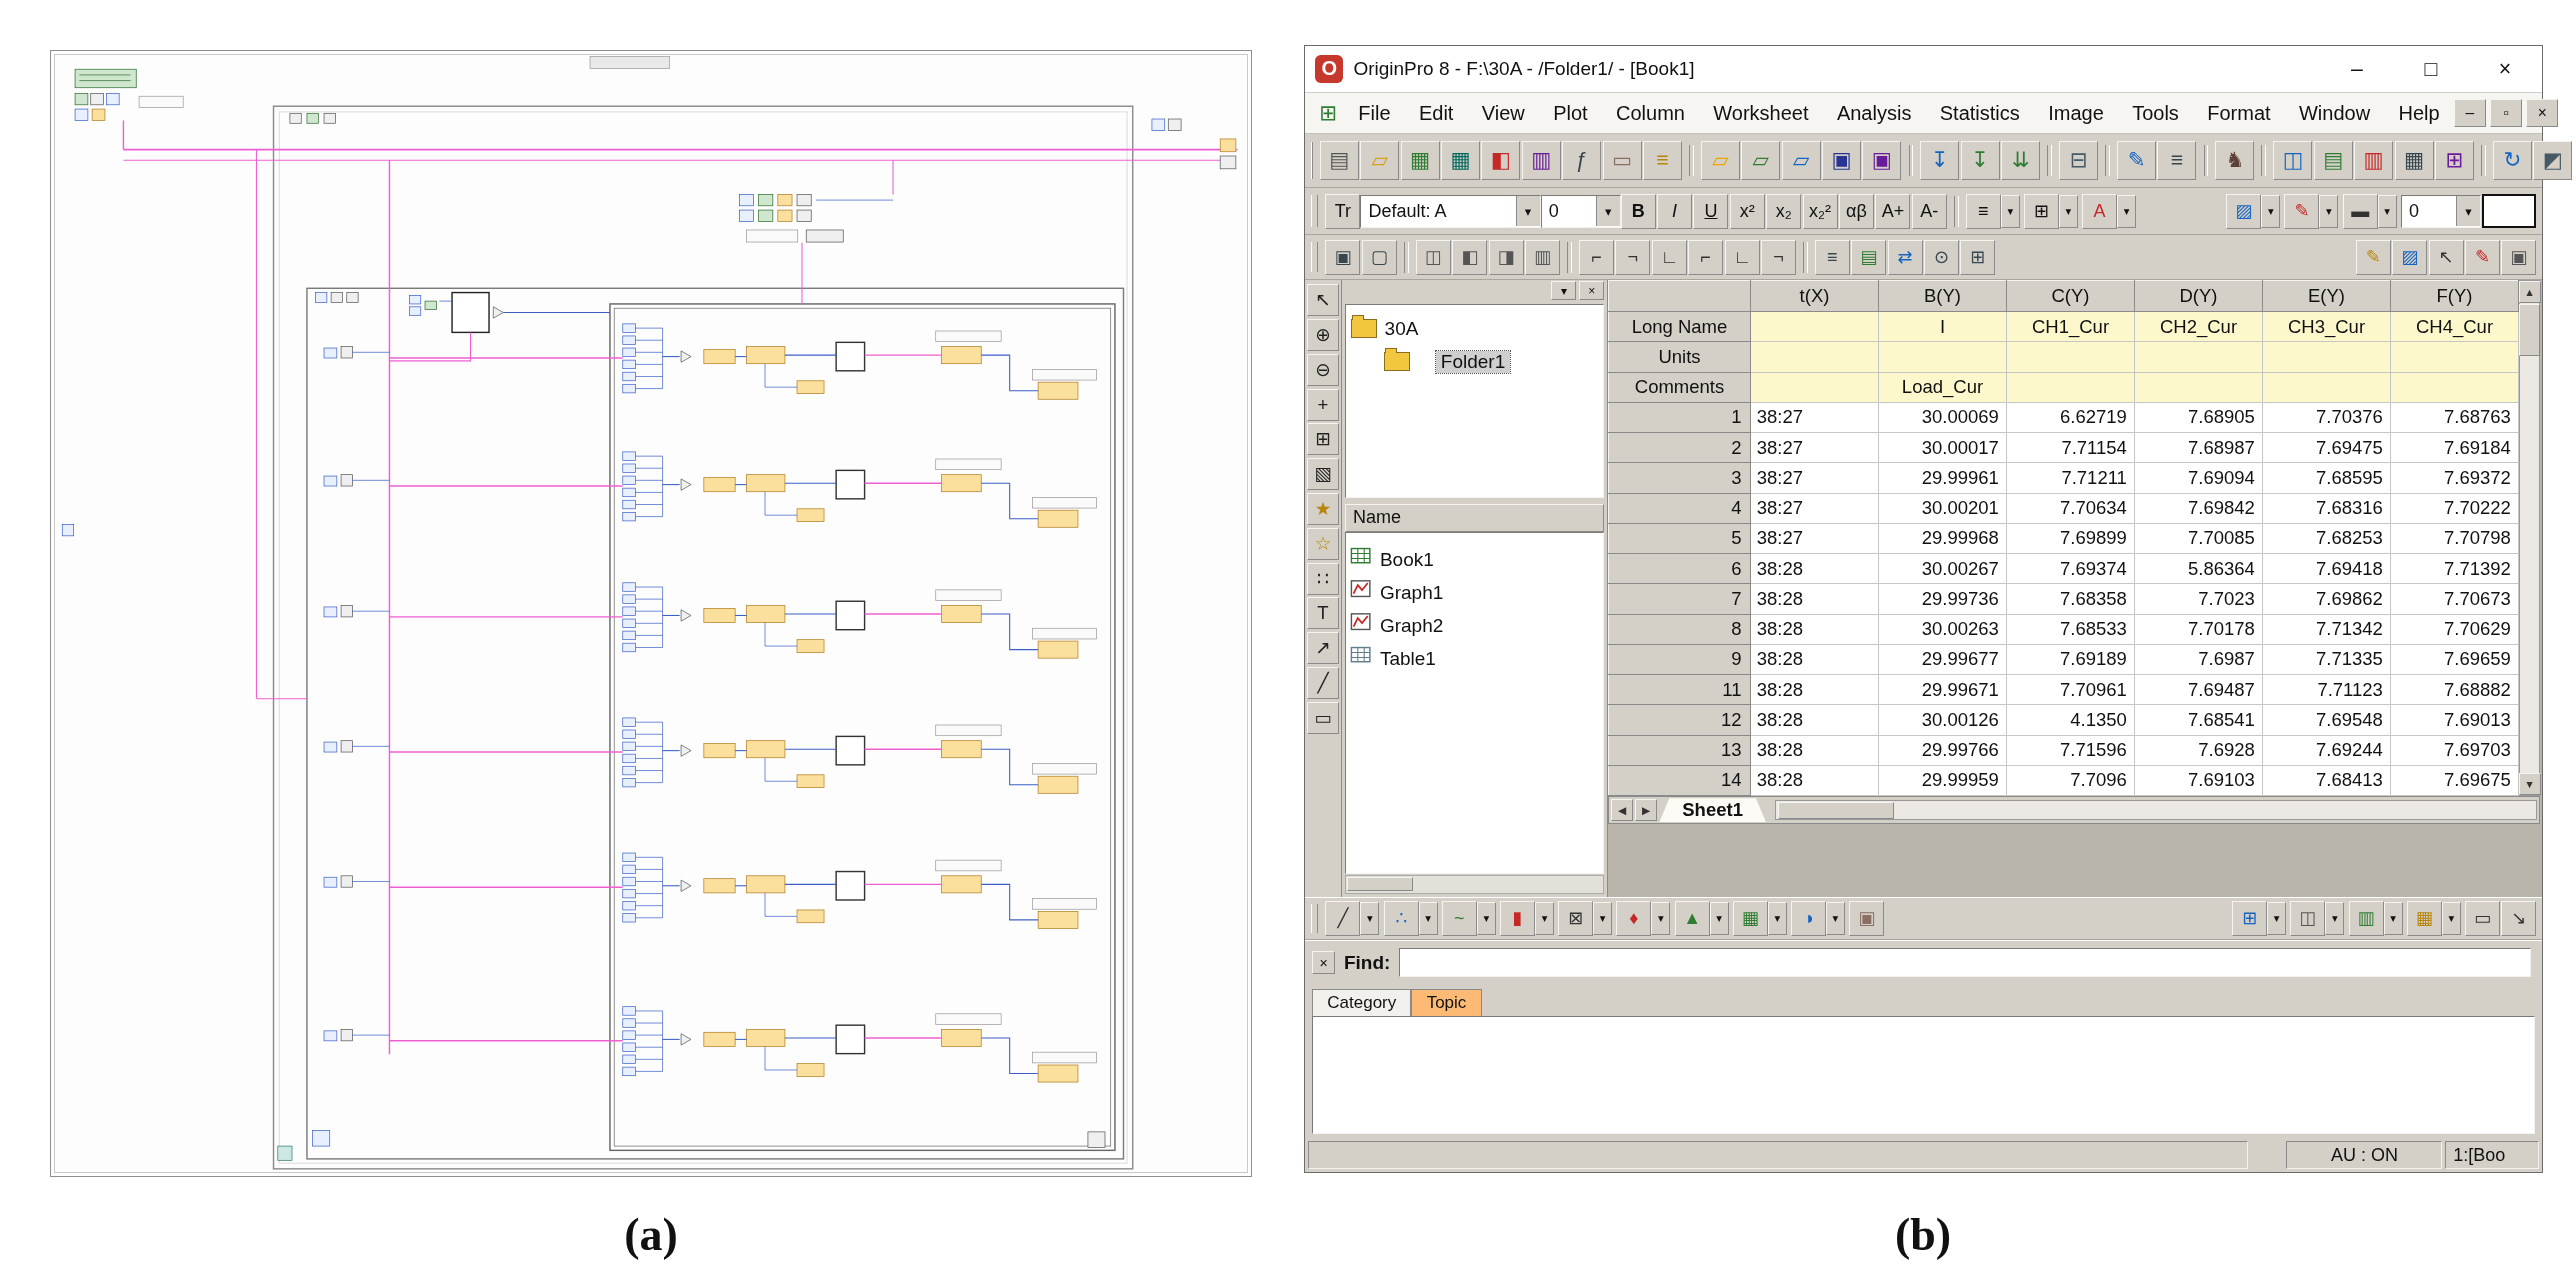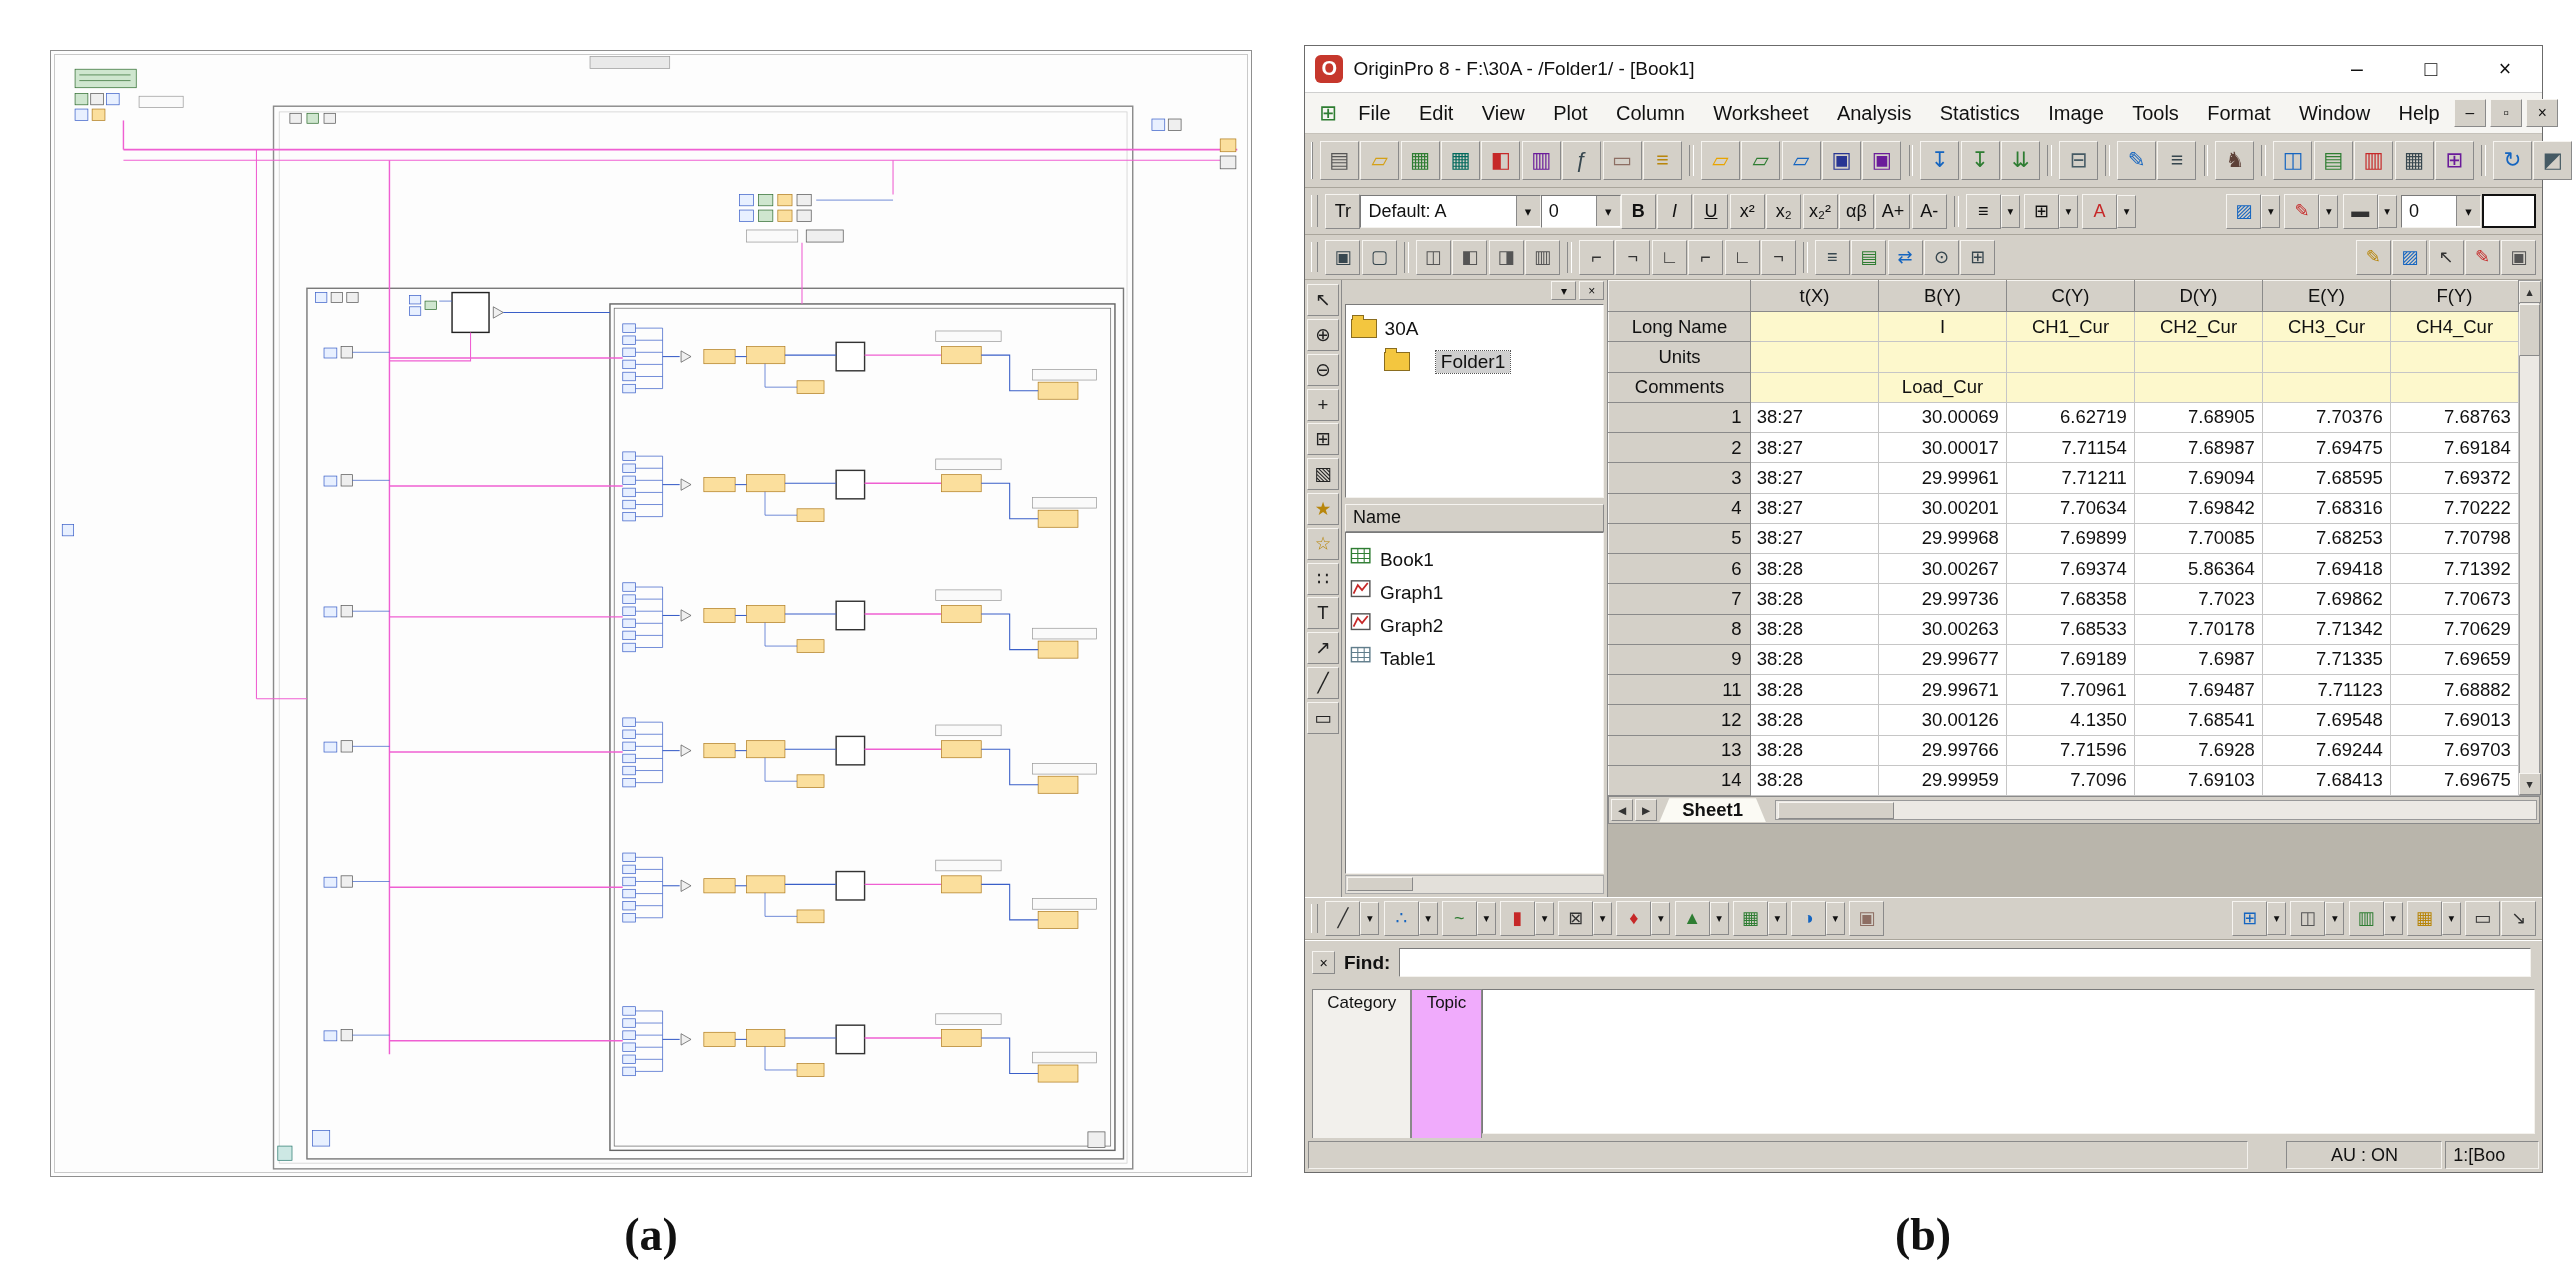--- a/index.html
+++ b/index.html
@@ -110,23 +110,23 @@
   .h-thumb{position:absolute;left:1.4px;top:0.7px;width:114px;height:15.6px;}
   .ws-filler{flex:1;}
 
   .find-bar{height:44px;flex:0 0 auto;display:flex;align-items:center;background:#d4d0c8;
             padding:0 7.1px;gap:8.5px;border-top:0.7px solid #fff;}
   .mini-x{width:21.3px;height:21.3px;display:flex;align-items:center;justify-content:center;font-size:14.2px;}
   .find-label{font-weight:bold;font-size:19px;}
   .find-input{flex:1;height:27px;background:#fff;border:0.7px solid;
               border-color:#7a7a7a #f4f2ee #f4f2ee #7a7a7a;font-size:18.5px;padding:0 7.1px;margin-right:4.3px;
               font-family:inherit;}
-  .help-area{height:149px;flex:0 0 auto;background:#d4d0c8;padding:4.3px 7.1px 0;display:flex;}
+  .help-area{height:149px;flex:0 0 auto;background:#d4d0c8;padding:4.3px 7.1px 0;display:flex;flex-direction:column;}
   .help-tabs{display:flex;}
-  .htab{padding:2.8px 14.2px;font-size:17px;border:0.7px solid #8a8a8a;border-bottom:none;background:#f0abfc;}
+  .htab{padding:2.8px 14.2px;font-size:17px;border:0.7px solid #8a8a8a;border-bottom:none;background:#fdba74;}
   .htab.active{background:#f2f0ec;}
   .help-body{flex:1;margin-bottom:4.3px;}
 
   .status-bar{height:28.4px;flex:0 0 auto;display:flex;gap:2.8px;background:#d4d0c8;padding:2.8px;box-sizing:content-box;}
   .st-panel{border:0.7px solid;border-color:#8a8a8a #f4f2ee #f4f2ee #8a8a8a;display:flex;align-items:center;
             font-size:18px;padding:0 7.1px;box-sizing:border-box;}
   .st-left{flex:1;}
   .st-au{width:156px;justify-content:center;margin-left:36px;}
   .st-right{width:94px;overflow:hidden;white-space:nowrap;}
 

